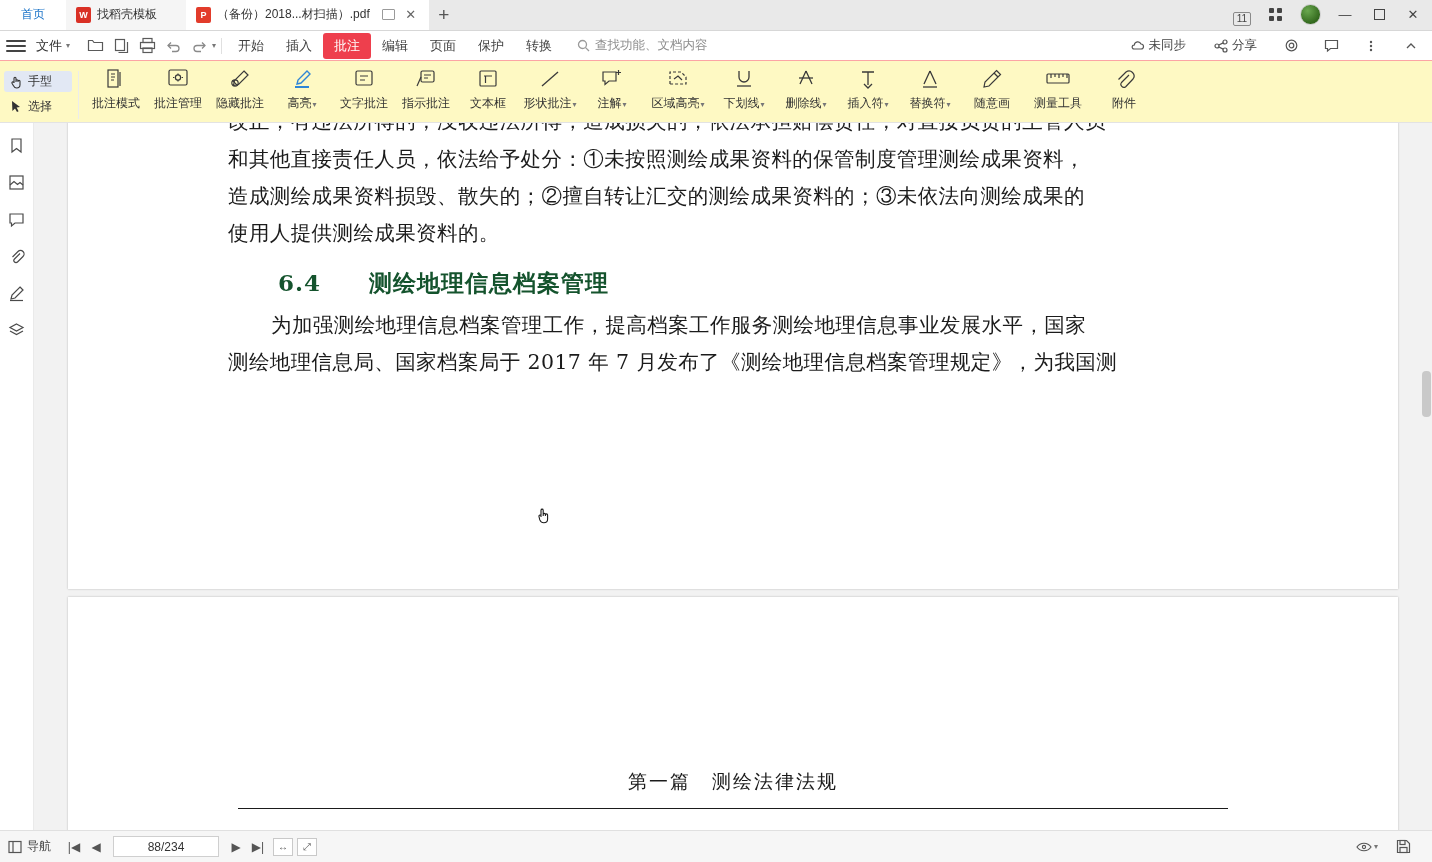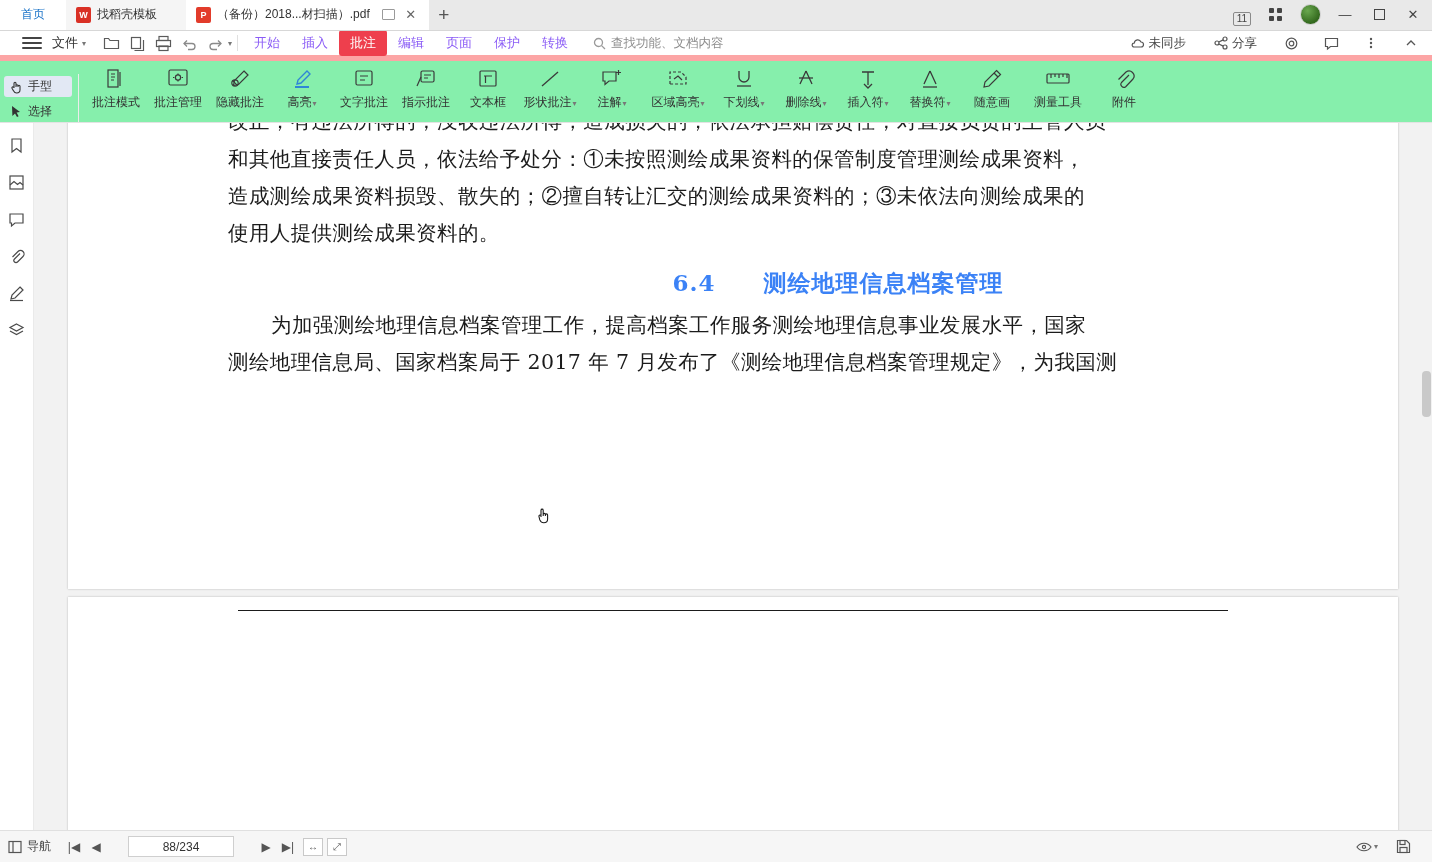--- a/index.html
+++ b/index.html
@@ -113,22 +113,22 @@
 
   
   .menurow {
     height: 30px;
     background: #ffffff;
     display: flex;
     align-items: center;
     font-size: 12.5px;
     color: #333;
     flex: 0 0 30px;
-    border-bottom: 6px solid #fca5a5;
-    padding-left: 16px;
+    border-bottom: 1px solid #fca5a5;
+    padding-left: 0;
   }
   .hamb {
     width: 20px; height: 20px;
     display: inline-flex; flex-direction: column; justify-content: center; gap: 3px;
     margin: 0 4px 0 6px;
   }
   .hamb i { display: block; height: 2px; background: #444; border-radius: 1px; }
   .filemenu {
     display: flex; align-items: center; gap: 4px;
     padding: 2px 6px; margin-right: 6px;
@@ -136,21 +136,21 @@
   }
   .caret { font-size: 8px; color: #777; }
   .qicon {
     width: 26px; height: 26px;
     display: inline-flex; align-items: center; justify-content: center;
     color: #5a5a5a;
   }
   .qsep { width: 1px; height: 16px; background: #e0e0e0; margin: 0 5px; }
   .mitem {
     padding: 4px 11px;
-    font-size: 13px; color: #8b5cf6;
+    font-size: 13px; color: #404040;
     border-radius: 3px;
     white-space: nowrap;
   }
   .mitem.active {
     background: #ee3f4d;
     color: #fff;
   }
   .searchbox {
     display: flex; align-items: center; gap: 5px;
     margin-left: 14px;
@@ -166,23 +166,23 @@
     color: #444;
   }
   .mr-item {
     display: flex; align-items: center; gap: 4px;
     padding: 3px 7px;
   }
 
   
   .ribbon {
     height: 62px;
-    background: #86efac;
+    background: #fef9c3;
     display: flex;
-    align-items: flex-end;
+    align-items: center;
     flex: 0 0 62px;
     border-bottom: 1px solid #e3e3e3;
     padding-left: 4px;
   }
   .mode-col {
     width: 68px;
     display: flex; flex-direction: column;
     padding-top: 4px;
     gap: 4px;
   }
@@ -258,24 +258,23 @@
   .clip-top {
     height: 22px;
     overflow: hidden;
     position: relative;
   }
   .clip-top .doctext { margin-top: -16px; }
   .h2 {
     font-family: "DejaVu Serif", "Liberation Serif", serif;
     font-size: 23px;
     font-weight: bold;
-    color: #3b82f6;
+    color: #14532d;
     padding: 16px 0 8px 210px;
     letter-spacing: 1px;
-    text-align: center;
   }
   .para { text-align: justify; }
   .indent { text-indent: 2.1em; }
   .footer-line {
     font-family: "DejaVu Serif", "Liberation Serif", serif;
     font-size: 19px;
     color: #1b1b1b;
     text-align: center;
     letter-spacing: 2px;
     padding-top: 172px;
@@ -320,21 +319,21 @@
     width: 22px; height: 22px;
     display: inline-flex; align-items: center; justify-content: center;
     color: #555; font-size: 12px;
   }
   .pagebox {
     width: 106px; height: 21px;
     border: 1px solid #cfcfcf;
     background: #fff;
     display: flex; align-items: center; justify-content: center;
     font-size: 12px;
-    margin: 0 21px;
+    margin: 0 6px;
     color: #333;
   }
   .sq-btn {
     width: 20px; height: 18px;
     border: 1px solid #c9c9c9;
     background: #fff;
     display: inline-flex; align-items: center; justify-content: center;
     font-size: 10px; color: #555;
     margin-left: 4px;
   }
@@ -752,20 +751,21 @@
         </div>
 
         <div class="cursor">
           <svg width="17" height="22" viewBox="0 0 17 22" fill="none" stroke="#1b1b1b" stroke-width="1.1">
             <path d="M5 10V3.2a1.1 1.1 0 012.2 0V9m0-1.5a1.1 1.1 0 012.2 0V9m0-1a1.1 1.1 0 012.2 0v4c0 2.3-1.6 3.8-3.8 3.8s-3.3-1.3-4-2.9L3 9.6a1.1 1.1 0 011.8-1.2L5.2 9" fill="#fff"></path>
           </svg>
         </div>
       </div>
 
       <div class="page page2">
+        <div class="footer-line">第一篇　测绘法律法规</div>
         <div class="footer-rule"></div>
       </div>
 
       <div class="scrollbar-v">
         <div class="scroll-thumb"></div>
       </div>
     </div>
   </div>
 
   <div class="statusbar">

